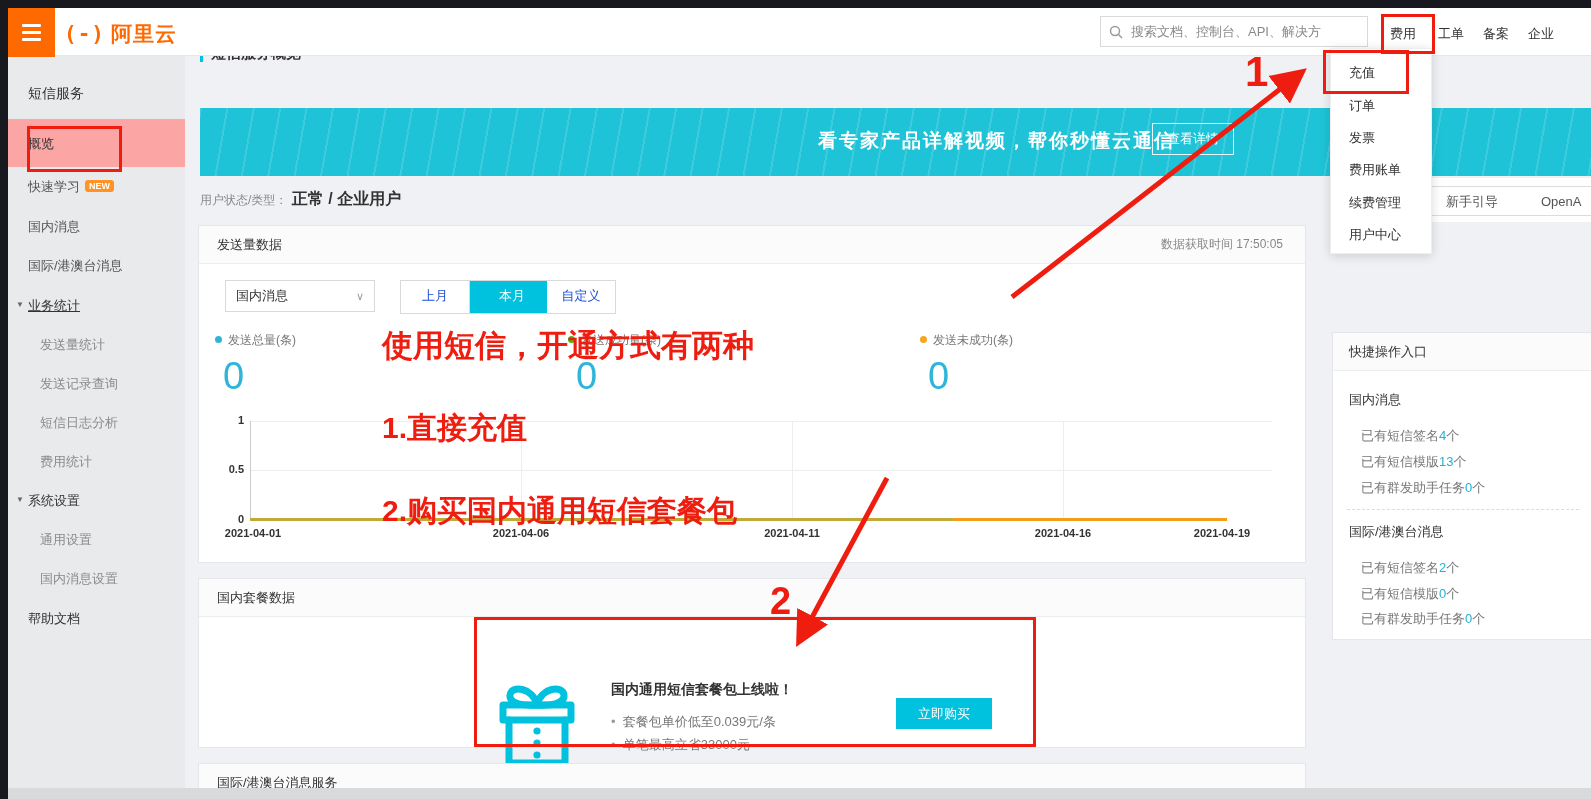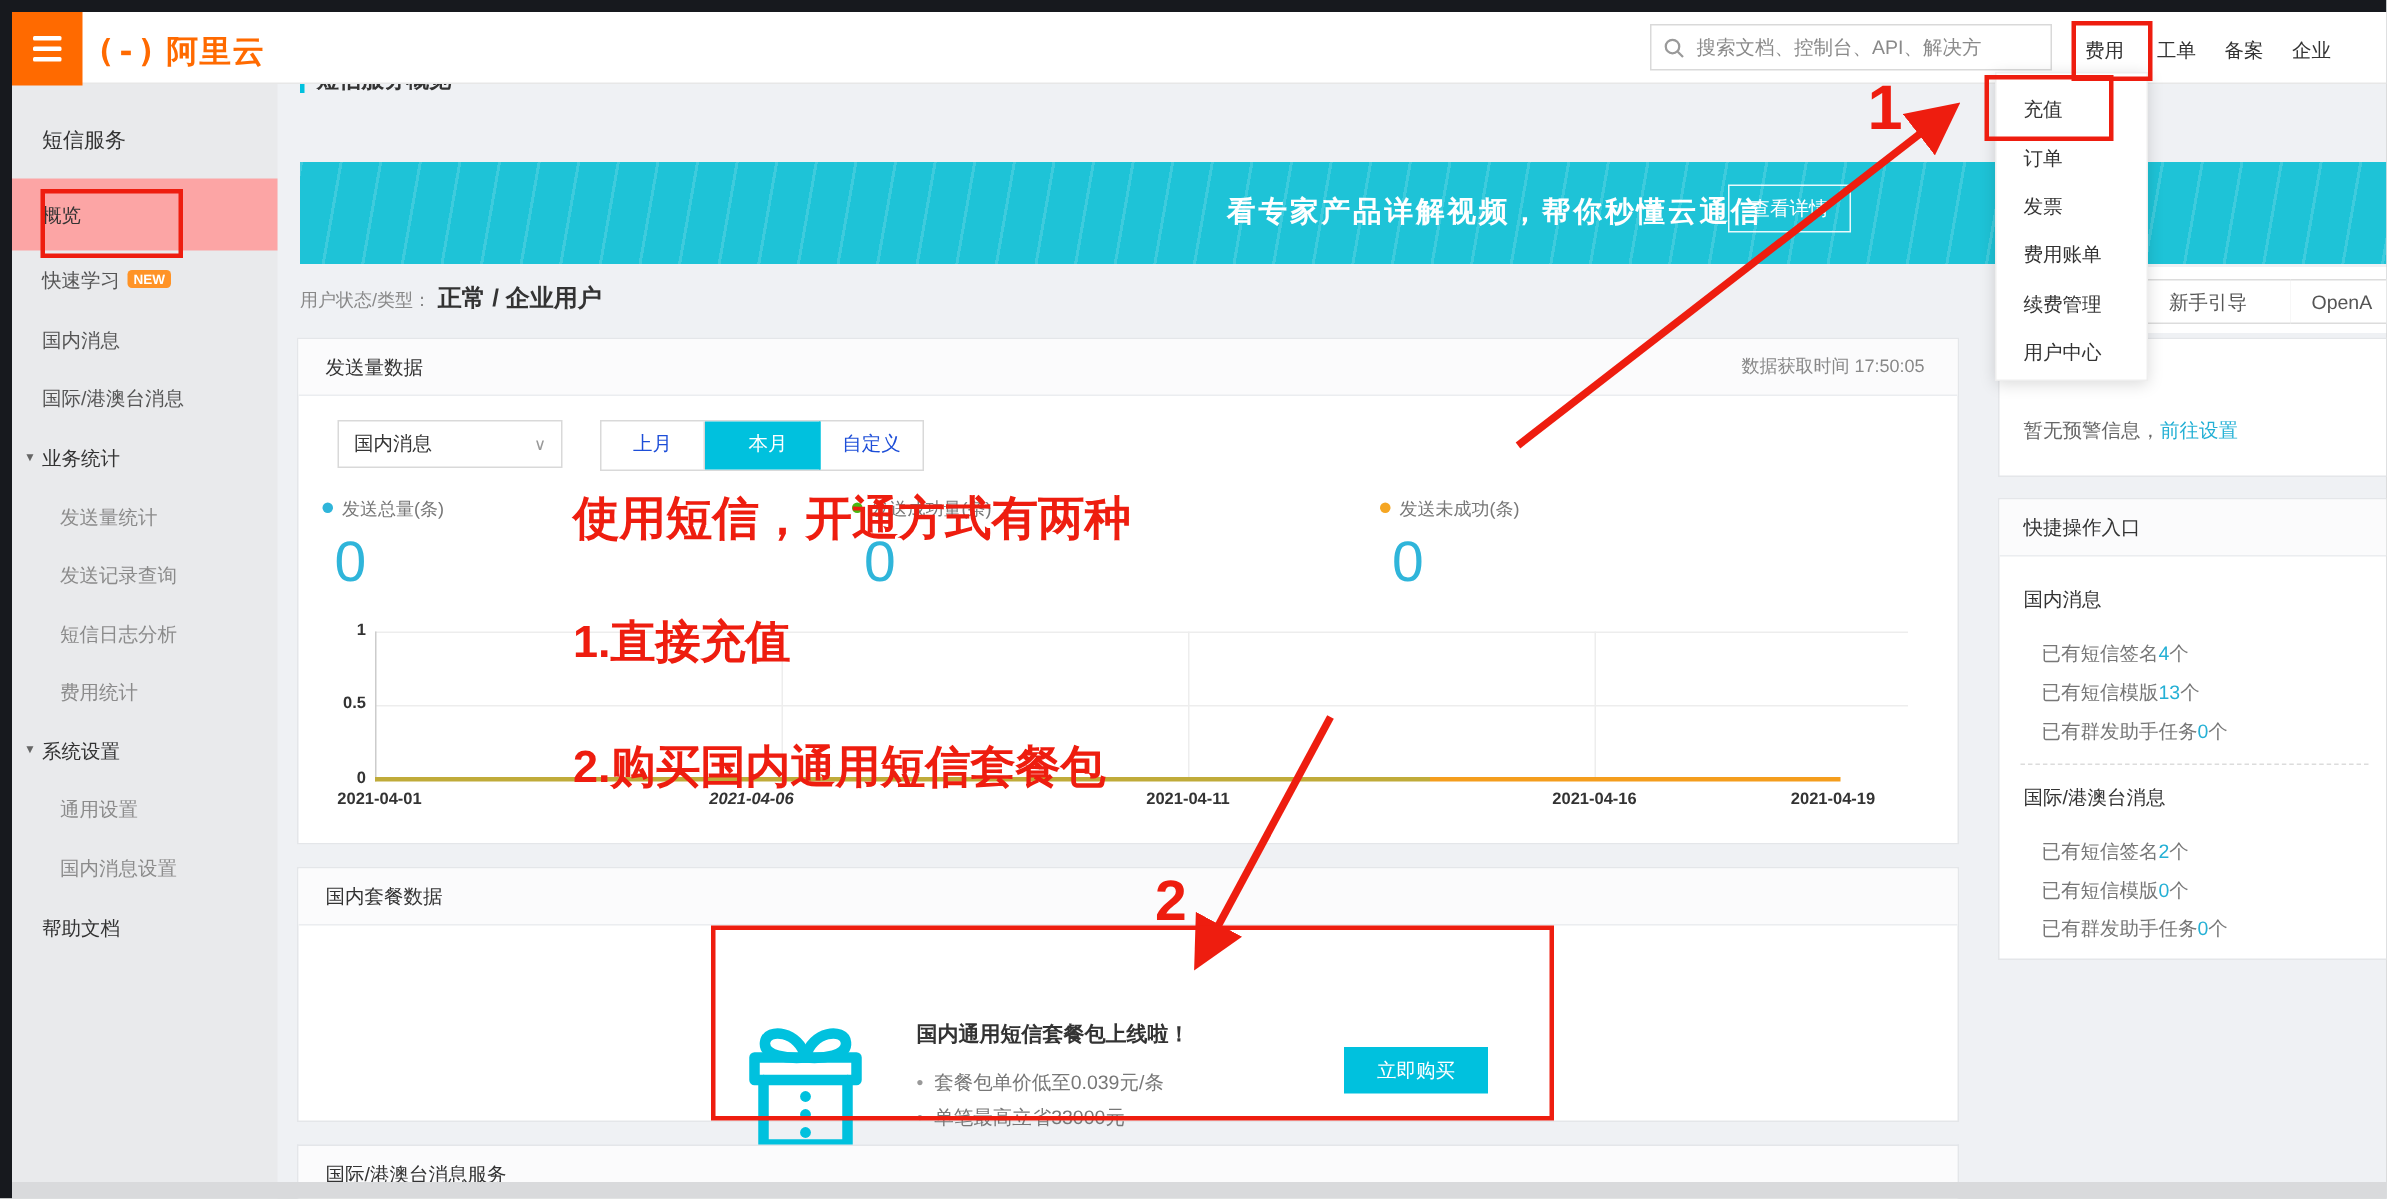--- a/index.html
+++ b/index.html
@@ -94,21 +94,21 @@
     <div class="sb-title">短信服务</div>
     <div class="sb-sel">
       <span class="sb-item" style="left:20px;top:16px;color:#333;">概览</span>
     </div>
     <div class="sb-item" style="left:20px;top:123px;">
       <span>快速学习</span><span class="badge-new">NEW</span>
     </div>
     <div class="sb-item" style="left:20px;top:163px;">国内消息</div>
     <div class="sb-item" style="left:20px;top:202px;">国际/港澳台消息</div>
     <span class="caret" style="left:8px;top:245px;">▼</span>
-    <div class="sb-item" style="left:20px;top:242px;color:#333;">业务统计</div>
+    <div class="sb-item" style="left:20px;top:242px;color:#333;text-decoration:underline;">业务统计</div>
     <div class="sb-item sb-child" style="left:32px;top:281px;">发送量统计</div>
     <div class="sb-item sb-child" style="left:32px;top:320px;">发送记录查询</div>
     <div class="sb-item sb-child" style="left:32px;top:359px;">短信日志分析</div>
     <div class="sb-item sb-child" style="left:32px;top:398px;">费用统计</div>
     <span class="caret" style="left:8px;top:440px;">▼</span>
     <div class="sb-item" style="left:20px;top:437px;color:#333;">系统设置</div>
     <div class="sb-item sb-child" style="left:32px;top:476px;">通用设置</div>
     <div class="sb-item sb-child" style="left:32px;top:515px;">国内消息设置</div>
     <div class="sb-item" style="left:20px;top:555px;color:#333;">帮助文档</div>
   </div>
@@ -167,21 +167,21 @@
     <span class="ylab" style="left:216px;top:463px;">0.5</span>
     <span class="ylab" style="left:216px;top:513px;">0</span>
     <div class="gridh" style="left:250px;top:421px;width:1022px;"></div>
     <div class="gridh" style="left:250px;top:470px;width:1022px;"></div>
     <div class="gridv" style="left:521px;top:421px;height:99px;"></div>
     <div class="gridv" style="left:792px;top:421px;height:99px;"></div>
     <div class="gridv" style="left:1063px;top:421px;height:99px;"></div>
     <div class="gridv" style="left:250px;top:421px;height:100px;background:#ccc;"></div>
     <div class="zero-line" style="left:250px;top:518px;width:977px;"></div>
     <span class="xlab" style="left:253px;top:527px;">2021-04-01</span>
-    <span class="xlab" style="left:501px;top:527px;font-style:italic;">2021-04-06</span>
+    <span class="xlab" style="left:521px;top:527px;">2021-04-06</span>
     <span class="xlab" style="left:792px;top:527px;">2021-04-11</span>
     <span class="xlab" style="left:1063px;top:527px;">2021-04-16</span>
     <span class="xlab" style="left:1222px;top:527px;">2021-04-19</span>
   </div>
 
   <div class="card" style="left:198px;top:578px;width:1108px;height:170px;">
     <div class="card-h">
       <span>国内套餐数据</span>
     </div>
     <div style="position:relative;">
@@ -206,25 +206,20 @@
       <div class="buybtn">立即购买</div>
     </div>
   </div>
 
   <div class="card" style="left:198px;top:763px;width:1108px;height:36px;border-bottom:none;">
     <div class="card-h" style="border-bottom:none;">
       <span>国际/港澳台消息服务</span>
     </div>
   </div>
 
-  <div class="card" style="left:1332px;top:225px;width:259px;height:93px;border-right:none;">
-    <div style="position:absolute;left:16px;top:52px;font-size:13px;color:#666;">
-      <span>暂无预警信息，</span><span class="cyan">前往设置</span>
-    </div>
-  </div>
 
   <div class="card" style="left:1332px;top:332px;width:259px;height:308px;border-right:none;">
     <div class="card-h" style="padding-left:16px;">
       <span>快捷操作入口</span>
     </div>
     <div class="abs quick-sec" style="left:16px;top:58px;">国内消息</div>
     <div class="abs quick-item" style="left:28px;top:94px;">
       <span>已有短信签名</span><span class="cyan">4</span><span>个</span>
     </div>
     <div class="abs quick-item" style="left:28px;top:120px;">

